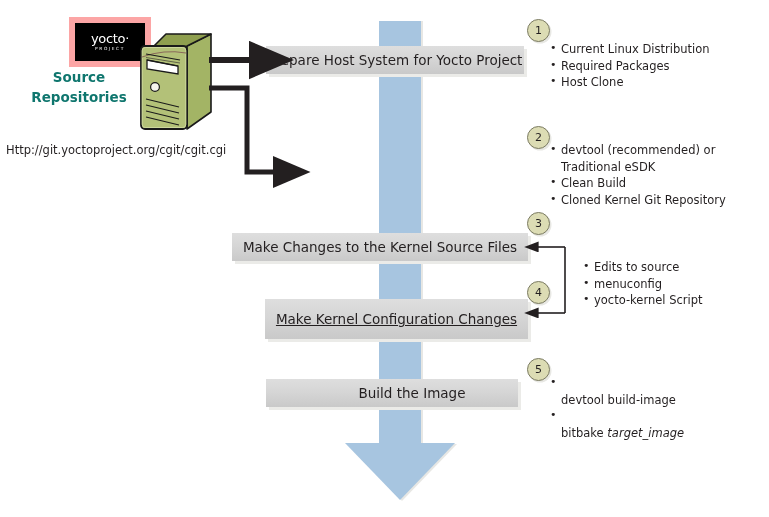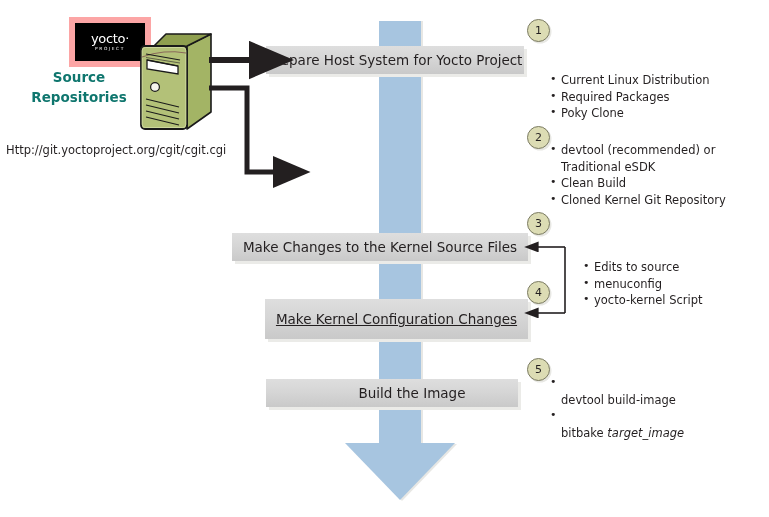--- a/index.html
+++ b/index.html
@@ -279,25 +279,25 @@
   <div class="step-circle" style="left:527px; top:212px;">
     <span>3</span>
   </div>
   <div class="step-circle" style="left:527px; top:281px;">
     <span>4</span>
   </div>
   <div class="step-circle" style="left:527px; top:358px;">
     <span>5</span>
   </div>
 
-  <div class="bullets" style="left:550px; top:41px;margin-top:31px;">
+  <div class="bullets" style="left:550px; top:41px;">
     <ul>
       <li>Current Linux Distribution</li>
       <li>Required Packages</li>
-      <li>Poky Clone</li>
+      <li>Host Clone</li>
     </ul>
   </div>
 
   <div class="bullets" style="left:550px; top:142px;">
     <ul>
       <li>devtool (recommended) or
 Traditional eSDK</li>
       <li>Clean Build</li>
       <li>Cloned Kernel Git Repository</li>
     </ul>

